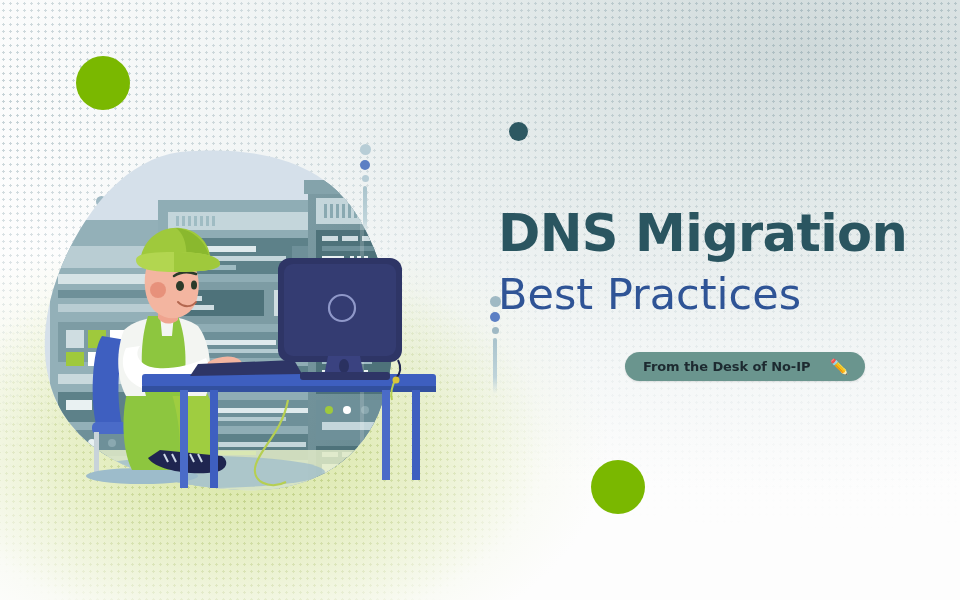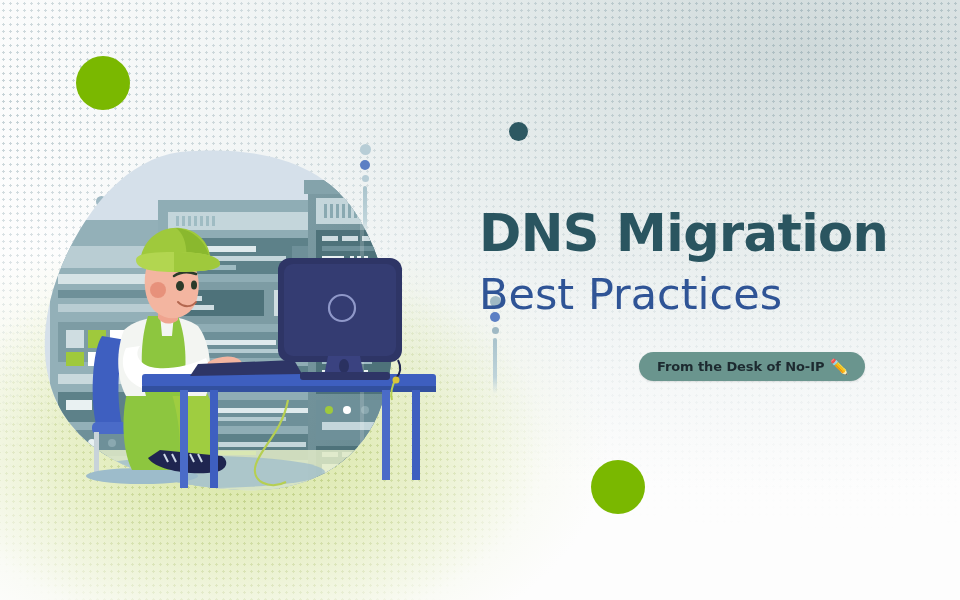--- a/index.html
+++ b/index.html
@@ -122,21 +122,21 @@
     left: 30px;
     top: 150px;
     width: 470px;
     height: 360px;
   }
   .illustration svg { display: block; }
 
   
   .text-block {
     position: absolute;
-    left: 479px;
+    left: 498px;
     top: 208px;
     width: 400px;
   }
   .title-main {
     font-family: "DejaVu Sans", sans-serif;
     font-weight: 700;
     font-size: 51px;
     letter-spacing: -0.6px;
     line-height: 1.0;
     color: #2a5560;
@@ -158,21 +158,21 @@
     position: absolute;
     left: 495px;
     top: 352px;
     width: 370px;
     display: flex;
     justify-content: flex-end;
   }
   .badge {
     display: inline-flex;
     align-items: center;
-    gap: 6px;
+    gap: 20px;
     background: #6a958e;
     border-radius: 18px;
     padding: 7px 16px 7px 18px;
     box-shadow: 0 1px 2px rgba(0,0,0,0.10);
   }
   .badge-label {
     font-family: "DejaVu Sans", sans-serif;
     font-weight: 700;
     font-size: 13px;
     color: #1d2a30;

